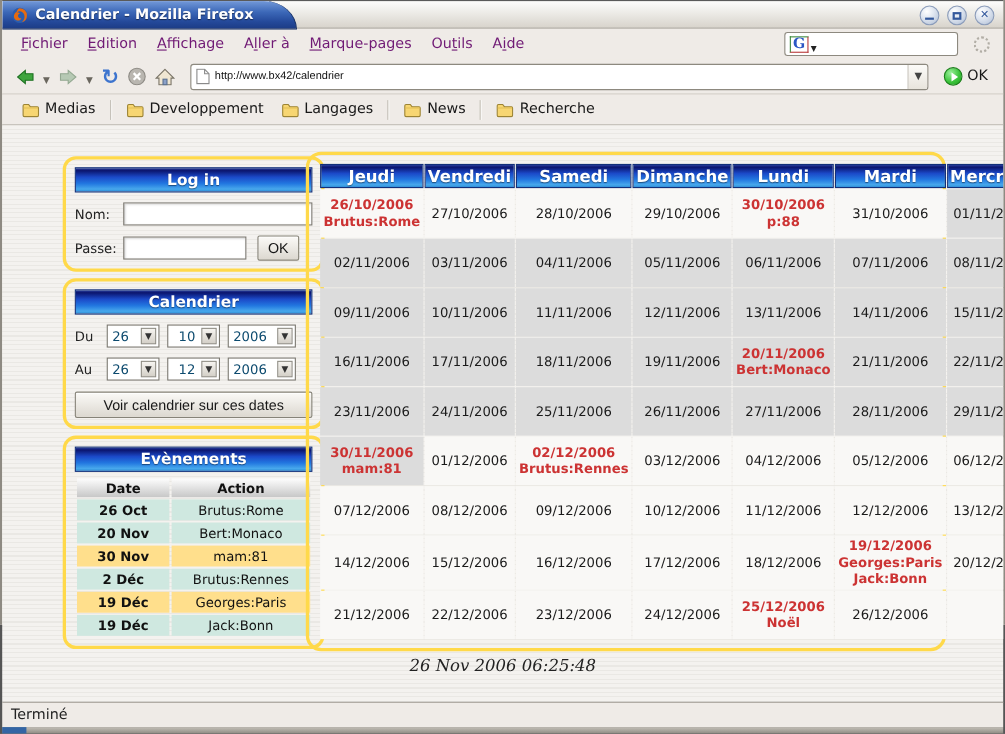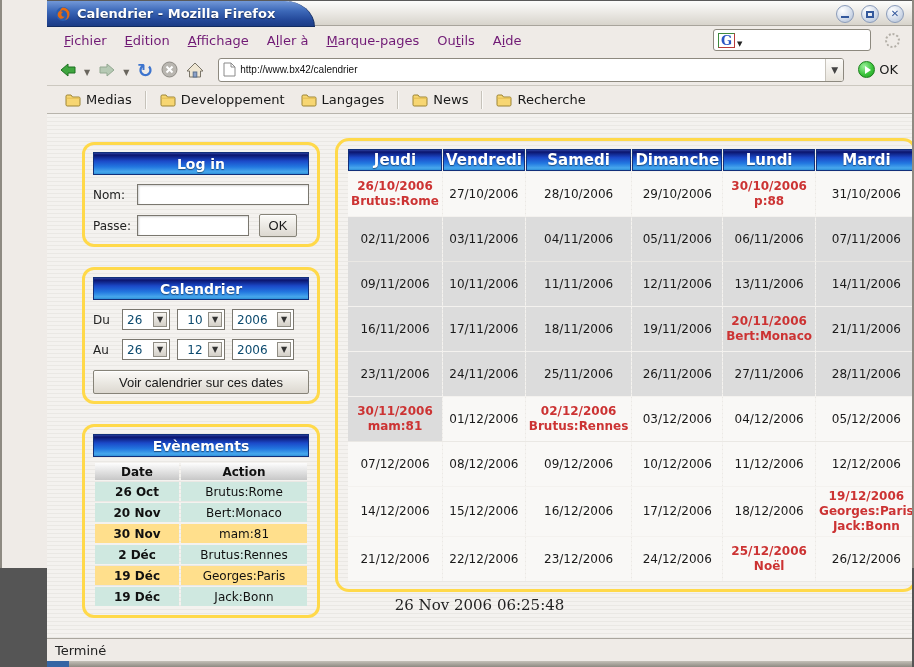--- a/index.html
+++ b/index.html
@@ -1,20 +1,20 @@
 <!DOCTYPE html>
 <html><head>
 <meta charset="utf-8">
 <style>
   * { margin:0; padding:0; box-sizing:border-box; }
   html,body { width:914px; height:667px; overflow:hidden; background:#555; }
   body { font-family:"DejaVu Sans","Liberation Sans",sans-serif; }
 
   .window { width:914px; height:568px; position:relative; background:#efebe7;
-            border-left:2px solid #8e8a82; border-right:2px solid #8e8a82;padding-left:45px; }
+            border-left:2px solid #8e8a82; border-right:2px solid #8e8a82; }
 
   
   .titlebar { height:26px; background:linear-gradient(180deg,#fdfdfc,#d8d4cc);
               position:relative; border-top:1px solid #5a5a5a; border-bottom:1px solid #a8a49c; }
   .title-tab { position:absolute; left:0; top:0; height:26px; width:268px;
                background:linear-gradient(180deg,#7298d8 0%,#3c68b8 40%,#24499a 75%,#1c3c86 100%);
                border-right:1px solid #122c62; border-bottom:1px solid #122c62;
                border-top-right-radius:30px 26px;
                display:flex; align-items:center; padding-left:8px; gap:6px; }
   .title-text { color:#fff; font-weight:bold; font-size:13px; text-shadow:0 1px 1px rgba(0,0,0,.5); white-space:nowrap; }
@@ -59,21 +59,21 @@
   
   .bookmarksbar { height:28px; background:#efebe7; display:flex; align-items:center; padding:0 10px;
                   border-bottom:1px solid #b8b4ac; }
   .bookmark { display:flex; align-items:center; gap:5px; font-size:13px; color:#181818; padding:3px 8px; white-space:nowrap; }
   .bm-sep { width:0; height:18px; border-left:1px solid #c6c2ba; border-right:1px solid #fbfaf8; margin:0 5px; }
 
   
   .content { height:524px; position:relative; overflow:hidden;
              background:repeating-linear-gradient(180deg,#f4f2ef 0px,#f4f2ef 3px,#eae8e4 3px,#eae8e4 4px); }
 
-  .left-col { position:absolute; left:35px; top:28px; width:238px; display:flex; flex-direction:column; gap:20px; }
+  .left-col { position:absolute; left:55px; top:28px; width:238px; display:flex; flex-direction:column; gap:6px; }
   .ybox { border:3px solid #ffd94a; border-radius:12px; padding:7px 8px; }
   .box-header { height:23px; color:#fff; font-weight:bold; font-size:14px; text-align:center; line-height:23px;
                 text-shadow:0 1px 1px rgba(0,0,0,.45); border:1px solid #12307a;
                 background:linear-gradient(180deg,#2a3f9e 0%,#0b156e 10%,#1b49c8 38%,#2277e0 66%,#47a8ec 90%,#2e8fd8 100%); }
 
   .form-row { display:flex; align-items:center; margin-top:9px; }
   .form-label { width:44px; font-size:12px; color:#222; }
   .text-input { height:21px; background:#fff; border:1px solid #7a776f; box-shadow:inset 1px 1px 2px rgba(0,0,0,.18);
                 font-size:12px; padding:0 3px; outline:none; }
   .input-nom { flex:1; }
@@ -92,35 +92,35 @@
   .voir-btn { display:block; width:100%; height:24px; margin-top:10px; }
 
   .events-table { width:100%; border-collapse:separate; border-spacing:2px; margin-top:4px; }
   .events-table th { background:linear-gradient(#fdfdfd,#c7c7c7); font-size:12px; font-weight:bold; color:#111;
                      height:17px; padding:0 2px; }
   .events-table td { font-size:12px; height:19px; text-align:center; color:#111; padding:0 2px; }
   .events-table td.date-cell { font-weight:bold; width:84px; }
   tr.row-teal td { background:#cfe8e0; }
   tr.row-yellow td { background:#ffdf8c; }
 
-  .cal-panel { position:absolute; left:288px; top:24px; width:582px;
+  .cal-panel { position:absolute; left:276px; top:24px; width:582px;
                border:3px solid #ffd94a; border-radius:14px; padding:7px 9px; }
   .cal-table { width:100%; border-collapse:separate; border-spacing:1px; }
   .cal-table th { color:#fff; font-weight:bold; font-size:15px; height:22px; padding:0 2px; border:1px solid #12307a;
                   background:linear-gradient(180deg,#2a3f9e 0%,#0b156e 10%,#1b49c8 38%,#2277e0 66%,#47a8ec 90%,#2e8fd8 100%);
                   text-shadow:0 1px 1px rgba(0,0,0,.45); }
   .cal-table td { height:44px; text-align:center; vertical-align:middle; font-size:12px; color:#1a1a1a; padding:2px 3px; }
   .cal-table td.light { background:#f9f8f6; }
   .cal-table td.gray { background:#dcdcdc; }
   .cal-table td.event { color:#cc3333; font-weight:bold; }
   .cal-table td .ev-line { color:#cc3333; font-weight:bold; line-height:15px; }
   .cal-table td .date-line { line-height:15px; }
 
   .footer-ts { position:absolute; left:0; right:0; top:482px; text-align:center;
-               font-family:"DejaVu Serif","Liberation Serif",serif; font-size:15px; color:#222; }
+               font-family:"DejaVu Serif","Liberation Serif",serif; font-style:italic; font-size:15px; color:#222; }
 
   
   .statusbar { height:23px; background:#efebe7; border-top:1px solid #aaa69e; display:flex; align-items:center;
                padding-left:8px; font-size:13px; color:#222; }
   .bottom-frame { height:6px; background:linear-gradient(#c4c0b8,#8e8a82); position:relative; }
   .bottom-frame .blue-corner { position:absolute; left:0; top:0; width:22px; height:6px; background:#3465a4; }
 
   svg { display:block; }
 </style>
 </head>

